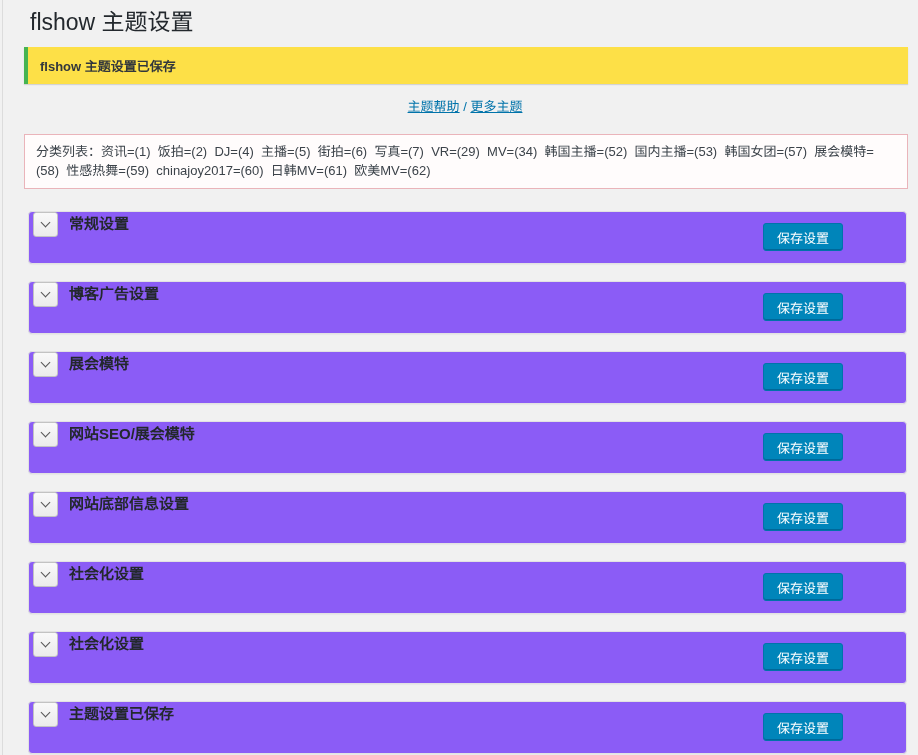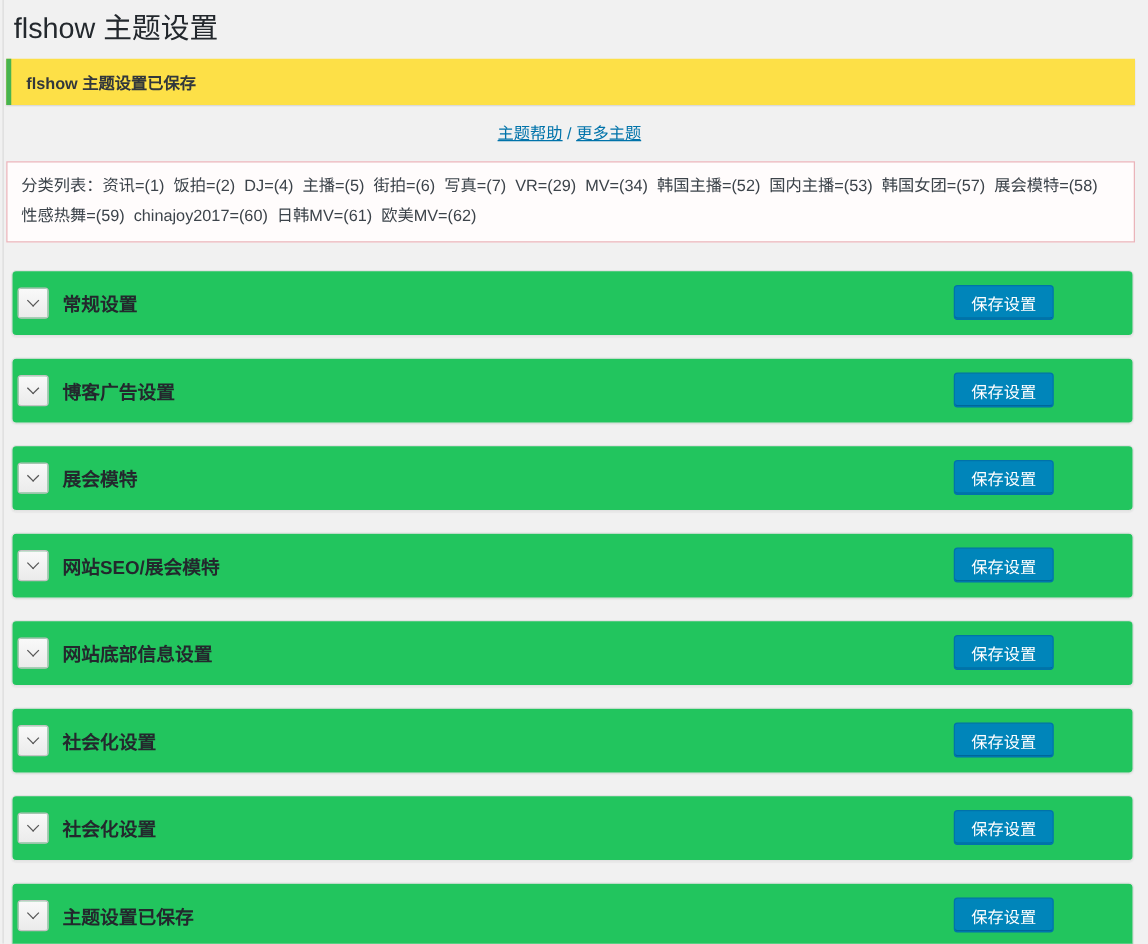--- a/index.html
+++ b/index.html
@@ -8,20 +8,21 @@
     background: #f1f1f1;
     font-family: "Liberation Sans", sans-serif;
     -webkit-font-smoothing: antialiased;
   }
   .screen {
     position: relative;
     width: 918px;
     height: 755px;
     background: #f1f1f1;
     overflow: hidden;
+    padding-left: 19px;
   }
   .edge-line {
     position: absolute;
     left: 2px; top: 0;
     width: 1px; height: 100%;
     background: #dcdcdc;
   }
   .wrap { margin: 0 10px 0 5px; position: relative; }
 
   .page-title {
@@ -54,37 +55,36 @@
     line-height: 1.4;
   }
   .links-row a {
     color: #0073aa;
     text-decoration: underline;
     cursor: pointer;
   }
   .links-row .sep { color: #0073aa; }
 
   .category-box {
-    margin-top: 13px;
+    margin-top: 18px;
     background: #fffcfc;
     border: 1px solid #eab4ba;
     padding: 7px 11px 8px;
     font-size: 13px;
-    line-height: 24px;
+    line-height: 19px;
     color: #3c434a;
   }
   .category-box .cat-items { white-space: pre-wrap; }
 
   .panels { margin-top: 22px; }
   .panel {
     position: relative;
     display: flex;
-    align-items: center;
     height: 53px;
-    background: #22c55e;
+    background: #8b5cf6;
     border: 1px solid #e2e2e2;
     border-radius: 4px;
     margin: 0 1px 17px 4px;
     padding-left: 4px;
     box-shadow: 0 1px 1px rgba(0,0,0,.04);
   }
   .toggle {
     width: 25px; height: 25px;
     display: flex; align-items: center; justify-content: center;
     background: linear-gradient(#f9f9f9, #ebebeb);

